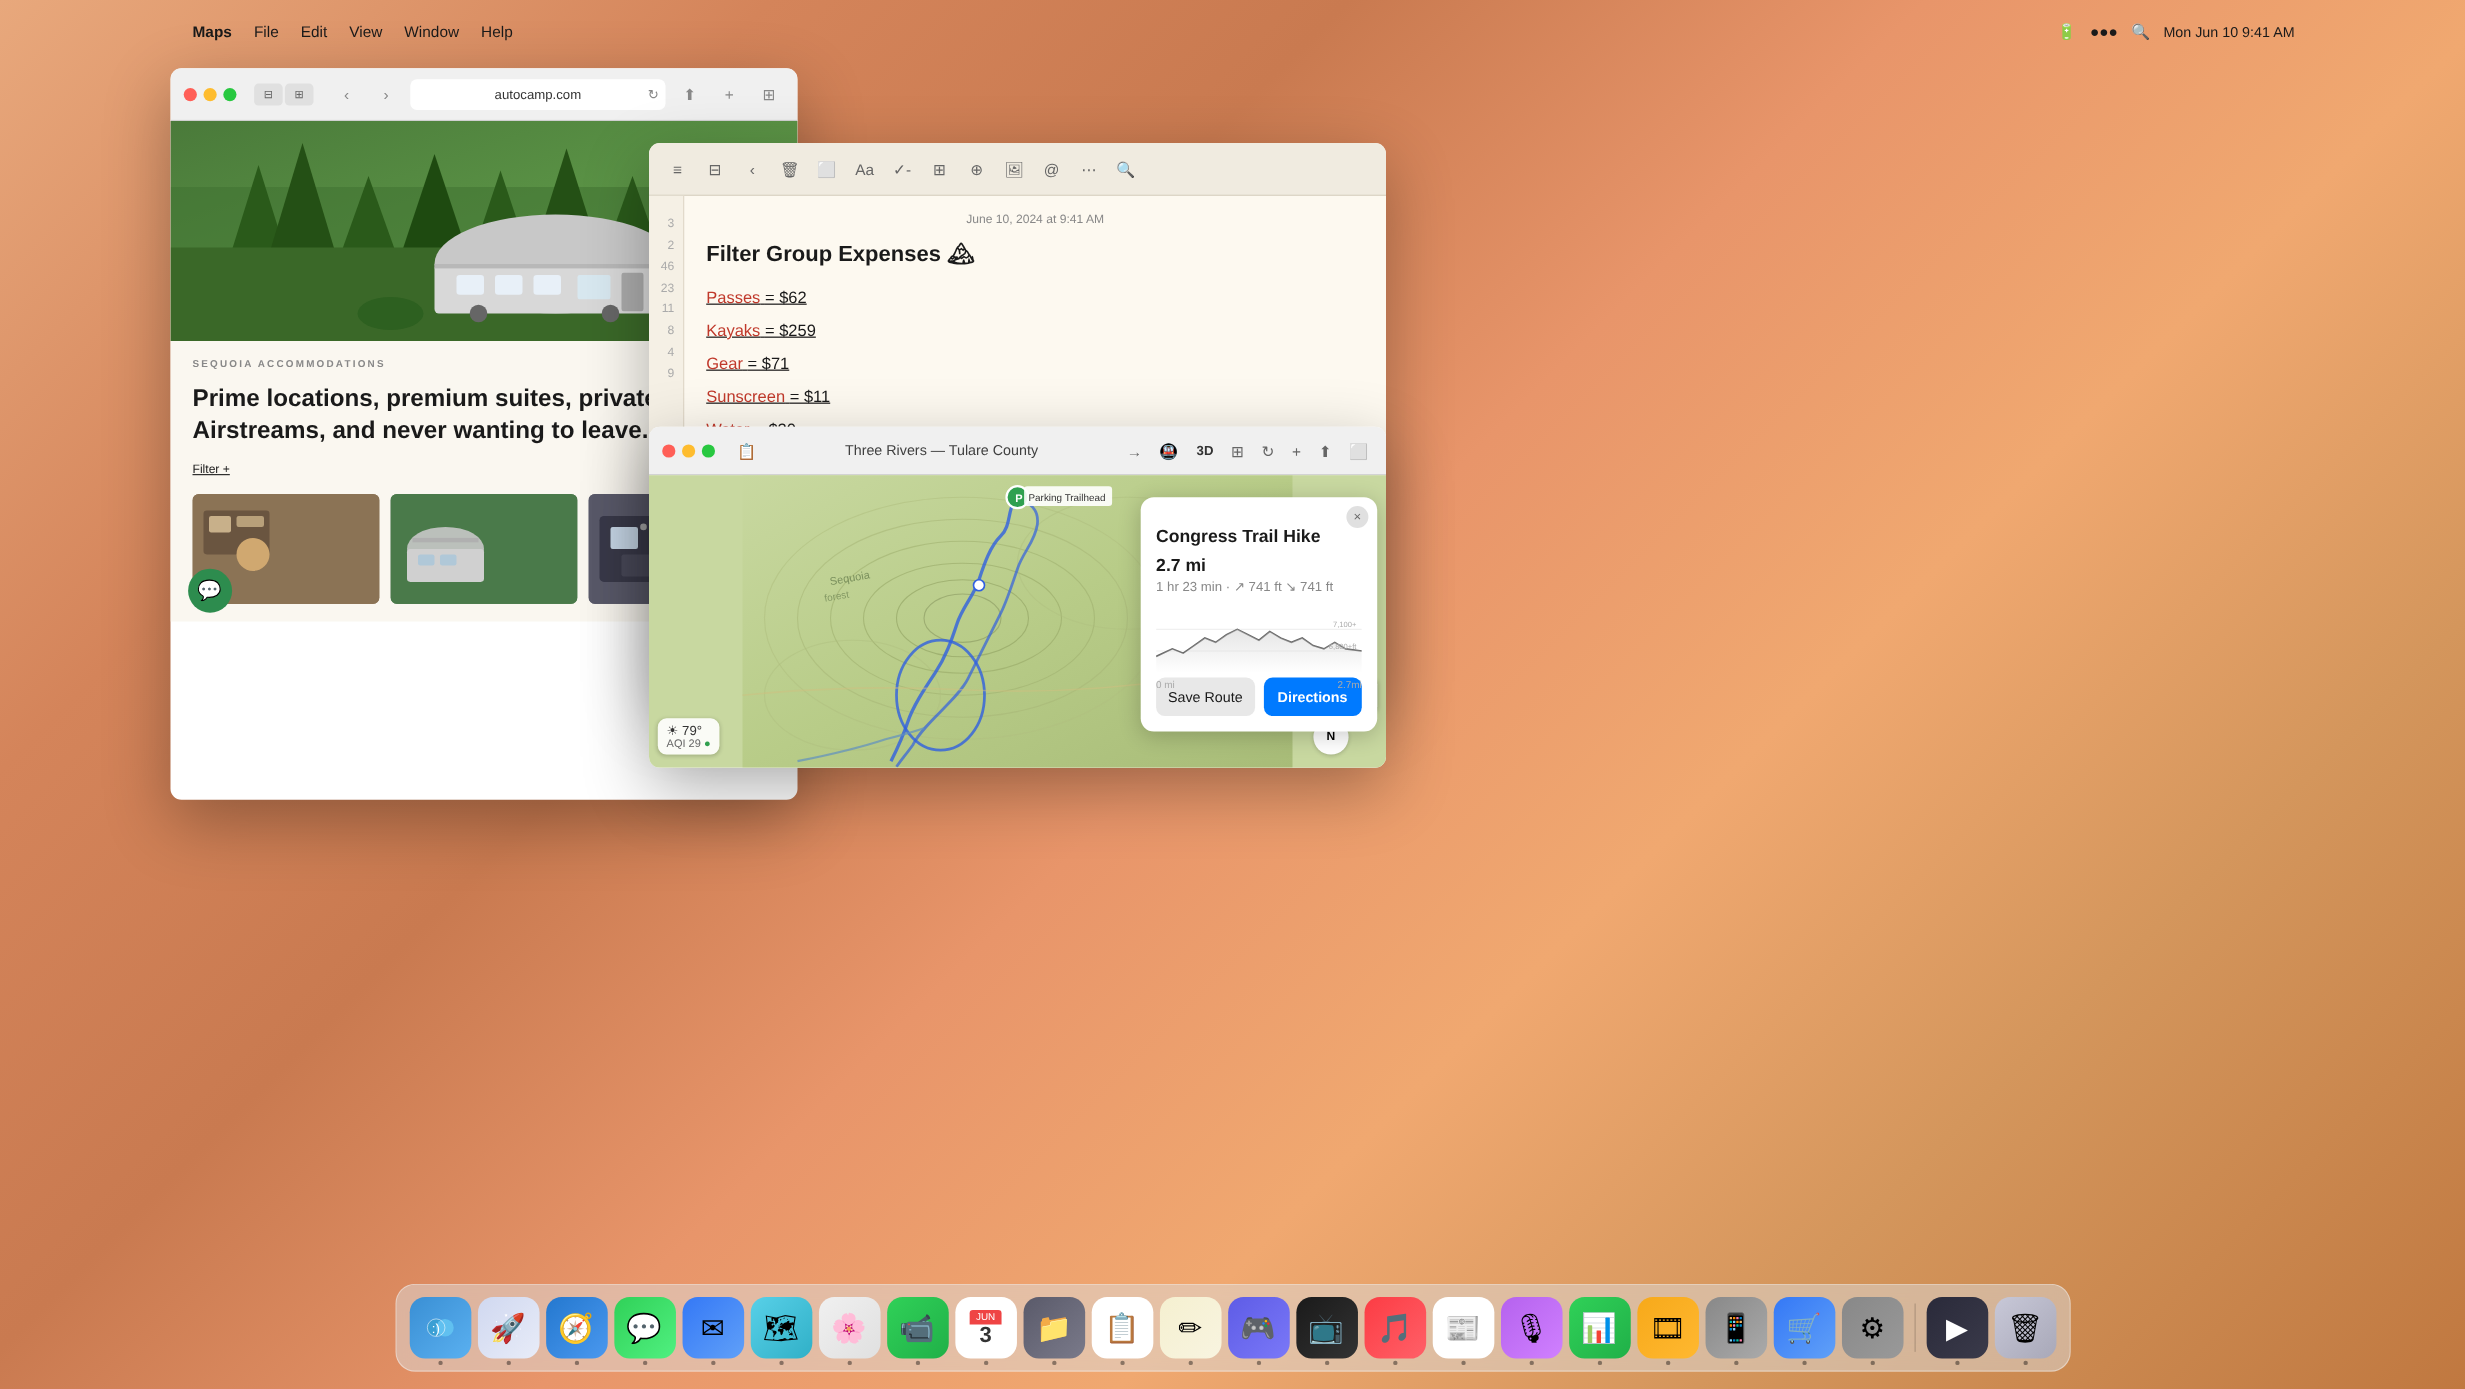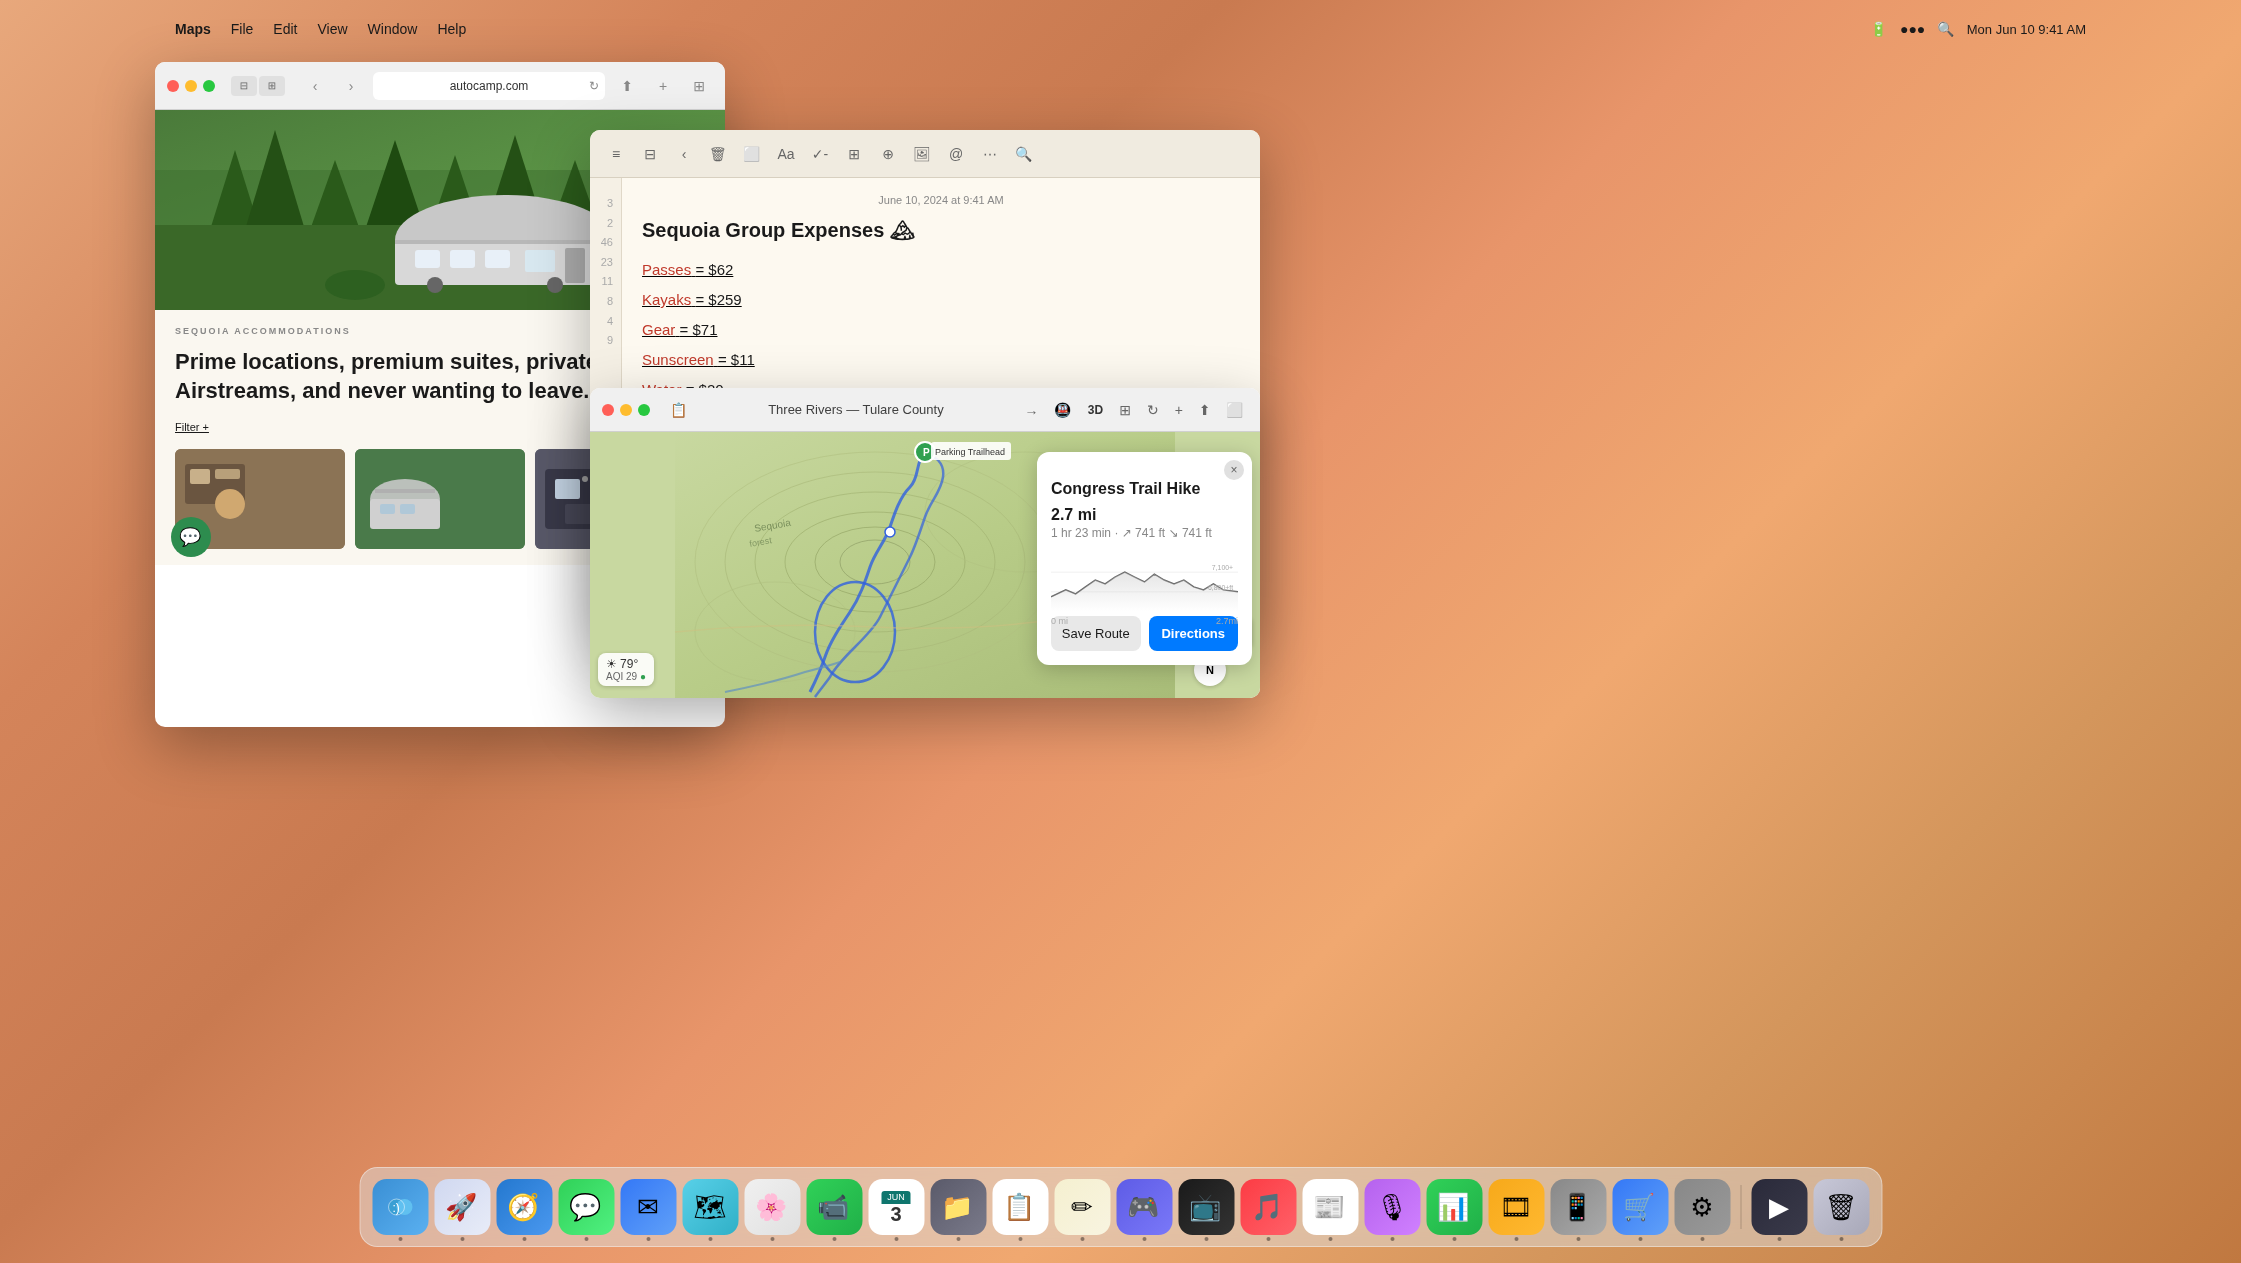--- a/index.html
+++ b/index.html
@@ -832,21 +832,21 @@
       <div class="line-num">23</div>
       <div class="line-num">11</div>
       <div class="line-num">8</div>
       <div class="line-num">4</div>
       <div class="line-num">9</div>
     </div>
 
     <div class="notes-text-area">
       <div class="note-date">June 10, 2024 at 9:41 AM</div>
       <div class="note-title">
-        <span>Sequoia Group Expenses 🏔</span>
+        <span>Filter Group Expenses 🏔</span>
       </div>
       <div class="note-item">
         <span class="note-keyword">Passes</span>
         <span class="note-value"> = $62</span>
       </div>
       <div class="note-item">
         <span class="note-keyword">Kayaks</span>
         <span class="note-value"> = $259</span>
       </div>
       <div class="note-item">
@@ -1044,21 +1044,21 @@
     <span style="font-size:26px;">🗺</span>
   </div>
   <div class="dock-icon" style="background: linear-gradient(135deg, #f0f0f0, #e0e0e0);">
     <span style="font-size:26px;">🌸</span>
   </div>
   <div class="dock-icon" style="background: linear-gradient(135deg, #30D158, #20b048);">
     <span style="font-size:26px;">📹</span>
   </div>
   <div class="dock-icon" style="background: white;">
     <div style="text-align:center; line-height:1;">
-      <div style="background:#0f766e; color:white; font-size:9px; border-radius:3px 3px 0 0; padding:2px 6px;">JUN</div>
+      <div style="background:#ef4444; color:white; font-size:9px; border-radius:3px 3px 0 0; padding:2px 6px;">JUN</div>
       <div style="font-size:20px; font-weight:bold; color:#333;">3</div>
     </div>
   </div>
   <div class="dock-icon" style="background: linear-gradient(135deg, #5a5a6a, #7a7a8a);">
     <span style="font-size:26px;">📁</span>
   </div>
   <div class="dock-icon" style="background: white;">
     <span style="font-size:26px;">📋</span>
   </div>
   <div class="dock-icon" style="background: linear-gradient(135deg, #f5f0d0, #f8f4e0);">

